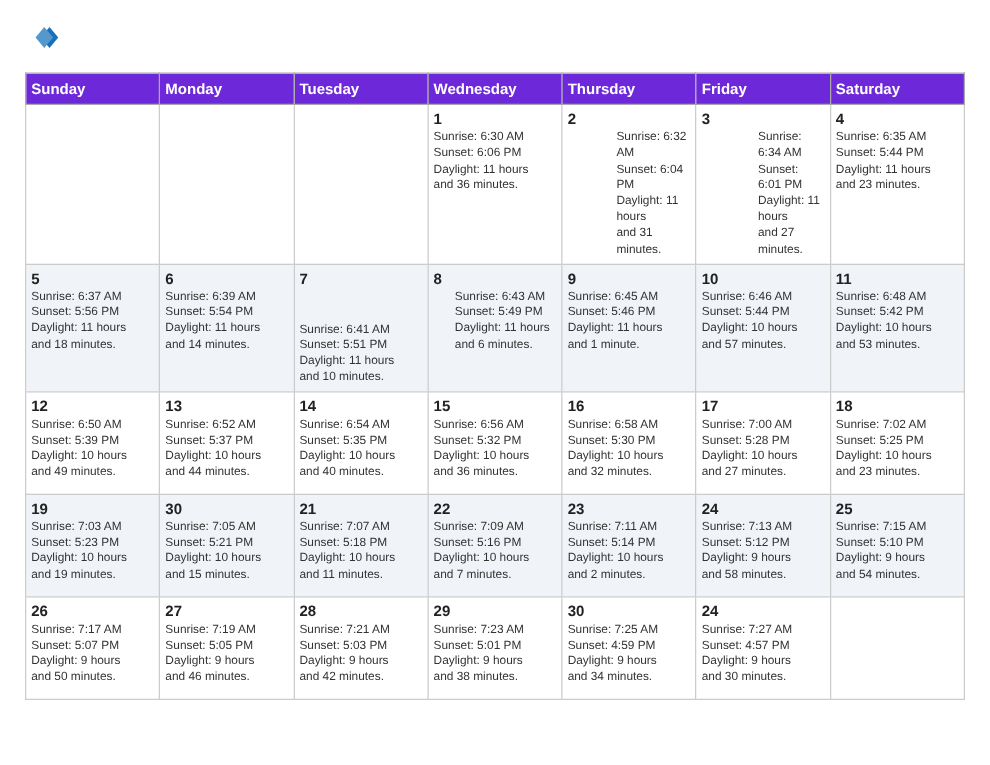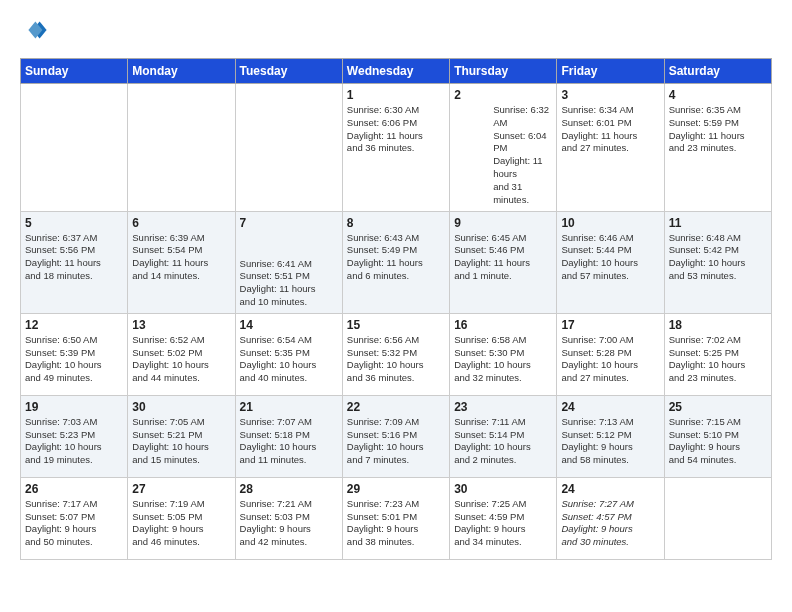--- a/index.html
+++ b/index.html
@@ -50,21 +50,21 @@
     .subtitle {
       font-size: 16px;
       color: #444;
     }
     table {
       width: 100%;
       border-collapse: collapse;
       table-layout: fixed;
     }
     thead tr th {
-      background-color: #1d4ed8;
+      background-color: #6d28d9;
       color: #fff;
       font-size: 12px;
       font-weight: bold;
       padding: 5px 4px;
       text-align: left;
       border: 1px solid #aaa;
     }
     tbody tr td {
       border: 1px solid #ccc;
       vertical-align: top;
@@ -139,29 +139,29 @@
           </td>
           <td>
             <div class="day-number">2</div>
             <div class="day-info" style="white-space: pre-line; margin-left: 39px;">Sunrise: 6:32 AM
 Sunset: 6:04 PM
 Daylight: 11 hours
 and 31 minutes.</div>
           </td>
           <td>
             <div class="day-number">3</div>
-            <div class="day-info" style="white-space: pre-line;">Sunrise: 6:34 AM
+            <div class="day-info" style="white-space: pre-line; margin-left: 45px;">Sunrise: 6:34 AM
 Sunset: 6:01 PM
 Daylight: 11 hours
 and 27 minutes.</div>
           </td>
           <td>
             <div class="day-number">4</div>
             <div class="day-info" style="white-space: pre-line;">Sunrise: 6:35 AM
-Sunset: 5:59 PM
+Sunset: 5:44 PM
 Daylight: 11 hours
 and 23 minutes.</div>
           </td>
         </tr>
         <tr>
           <td>
             <div class="day-number">5</div>
             <div class="day-info" style="white-space: pre-line;">Sunrise: 6:37 AM
 Sunset: 5:56 PM
 Daylight: 11 hours
@@ -176,21 +176,21 @@
           </td>
           <td>
             <div class="day-number">7</div>
             <div class="day-info" style="white-space: pre-line; margin-top: 28px;">Sunrise: 6:41 AM
 Sunset: 5:51 PM
 Daylight: 11 hours
 and 10 minutes.</div>
           </td>
           <td>
             <div class="day-number">8</div>
-            <div class="day-info" style="white-space: pre-line;">Sunrise: 6:43 AM
+            <div class="day-info" style="white-space: pre-line; margin-left: 17px;">Sunrise: 6:43 AM
 Sunset: 5:49 PM
 Daylight: 11 hours
 and 6 minutes.</div>
           </td>
           <td>
             <div class="day-number">9</div>
             <div class="day-info" style="white-space: pre-line;">Sunrise: 6:45 AM
 Sunset: 5:46 PM
 Daylight: 11 hours
 and 1 minute.</div>
@@ -214,21 +214,21 @@
           <td>
             <div class="day-number">12</div>
             <div class="day-info" style="white-space: pre-line;">Sunrise: 6:50 AM
 Sunset: 5:39 PM
 Daylight: 10 hours
 and 49 minutes.</div>
           </td>
           <td>
             <div class="day-number">13</div>
             <div class="day-info" style="white-space: pre-line;">Sunrise: 6:52 AM
-Sunset: 5:02 PM
+Sunset: 5:37 PM
 Daylight: 10 hours
 and 44 minutes.</div>
           </td>
           <td>
             <div class="day-number">14</div>
             <div class="day-info" style="white-space: pre-line;">Sunrise: 6:54 AM
 Sunset: 5:35 PM
 Daylight: 10 hours
 and 40 minutes.</div>
           </td>
@@ -343,21 +343,21 @@
           </td>
           <td>
             <div class="day-number">30</div>
             <div class="day-info" style="white-space: pre-line;">Sunrise: 7:25 AM
 Sunset: 4:59 PM
 Daylight: 9 hours
 and 34 minutes.</div>
           </td>
           <td>
             <div class="day-number">24</div>
-            <div class="day-info" style="white-space: pre-line; font-style: italic;">Sunrise: 7:27 AM
+            <div class="day-info" style="white-space: pre-line;">Sunrise: 7:27 AM
 Sunset: 4:57 PM
 Daylight: 9 hours
 and 30 minutes.</div>
           </td>
           <td class="empty-cell"></td>
         </tr>
       </tbody>
   </table>
 </div>
 

